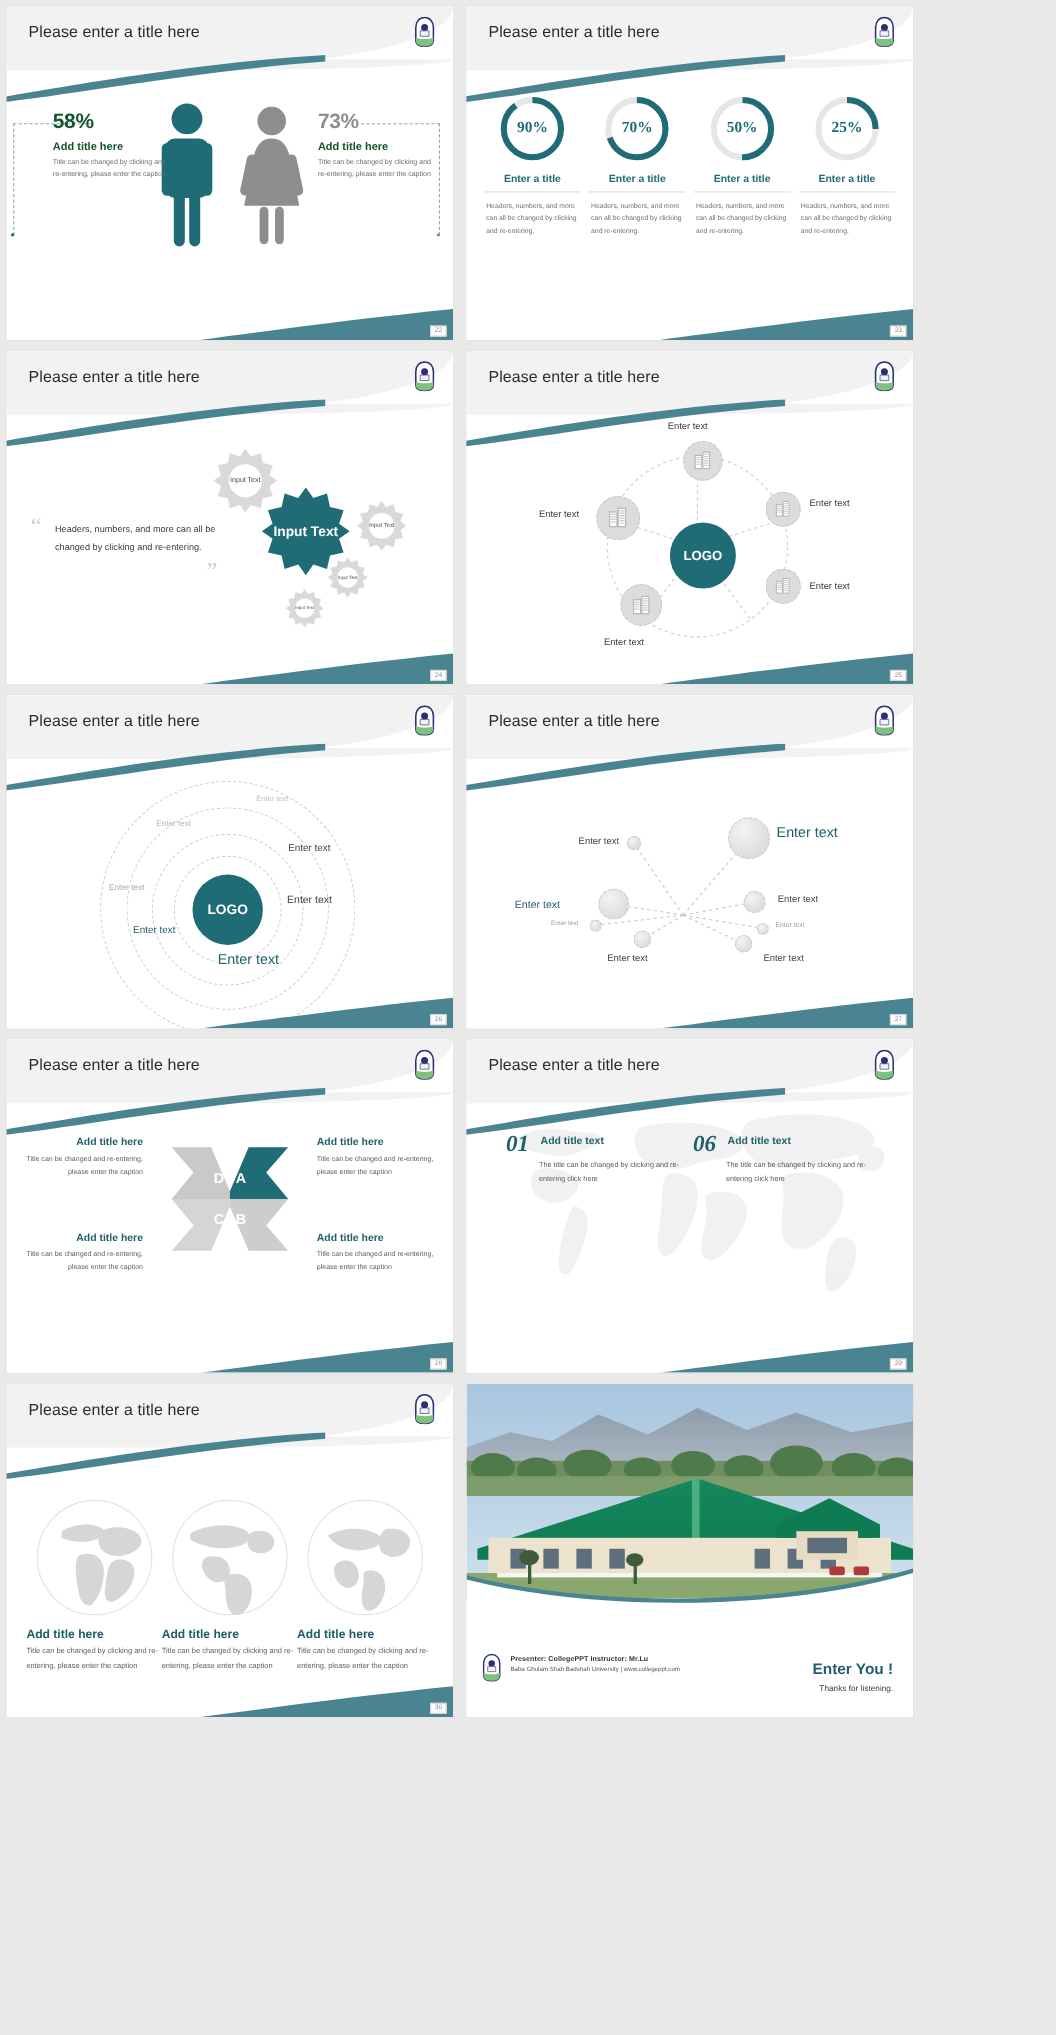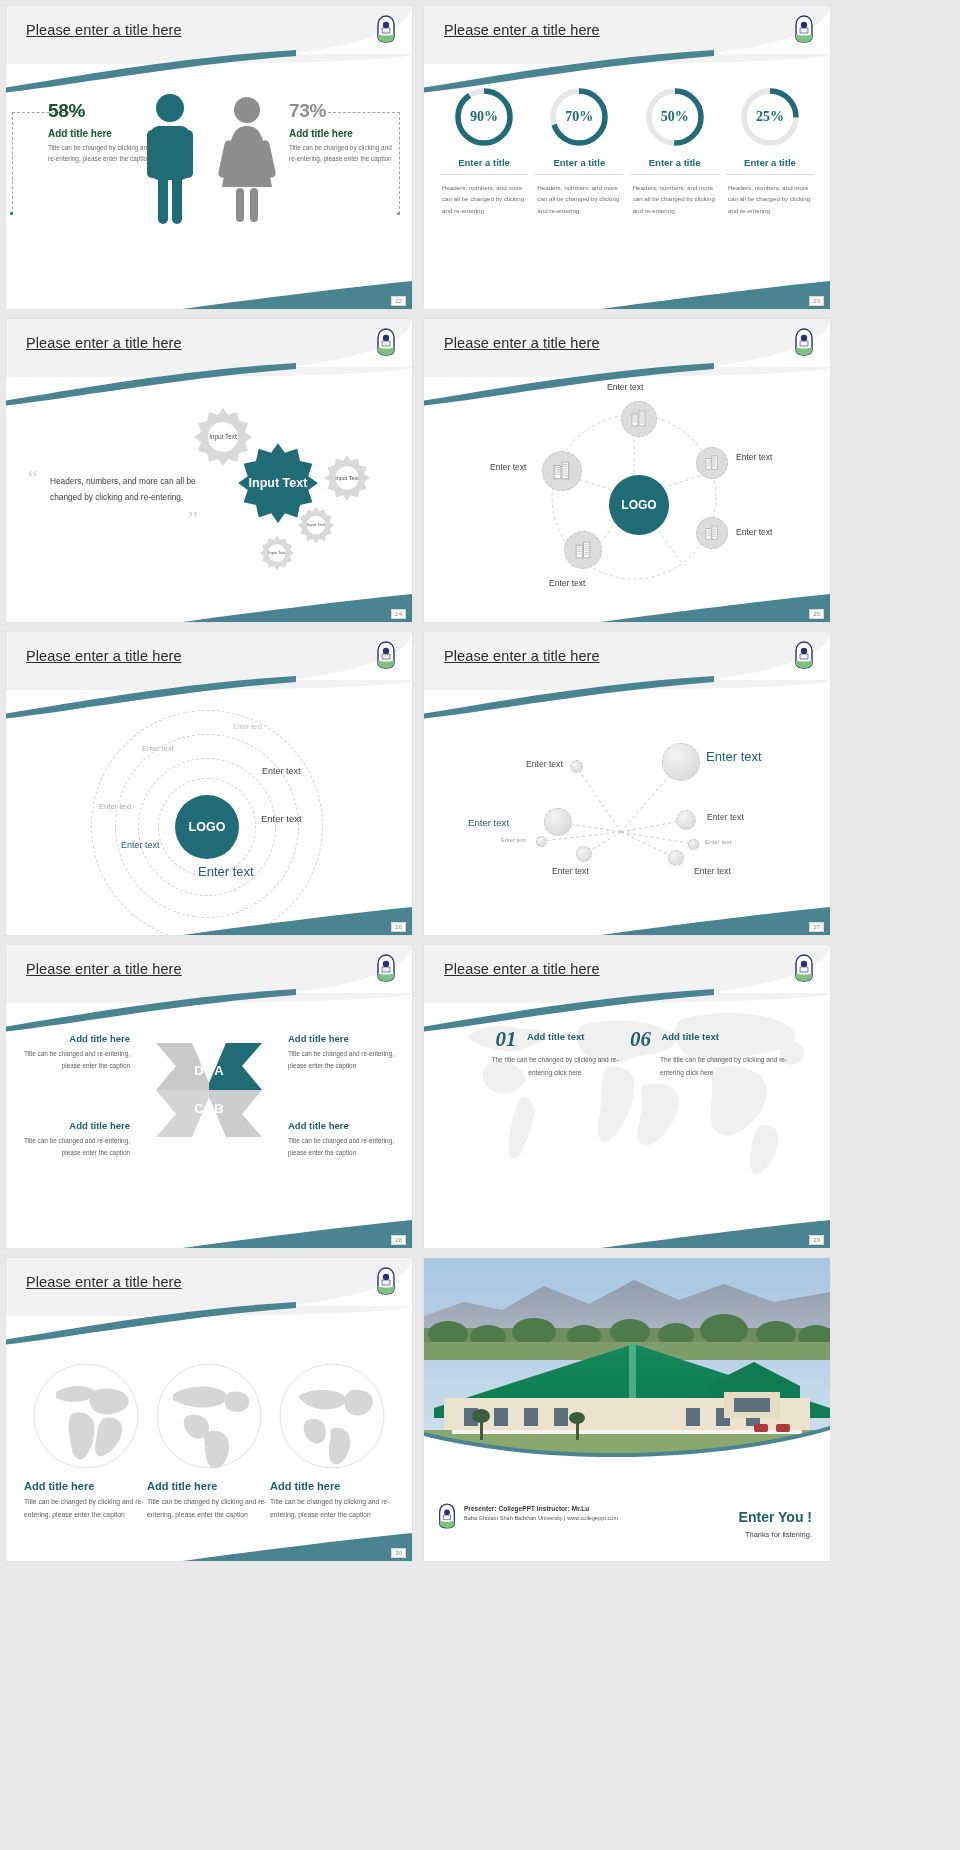--- a/index.html
+++ b/index.html
@@ -31,21 +31,20 @@
   }
   .hdr:after{
     content:""; position:absolute; left:0; bottom:-6px; width:100%; height:10px;
     background:#f2f2f2;
     border-radius:0 0 60% 0 / 0 0 100% 0;
   }
   .title {
     position:absolute; left:20px; top:16px;
     font-size:14.5px; color:#2b2b2b; letter-spacing:.1px;
     z-index:6;
-    text-decoration:underline;
   }
   
   .swoosh{
     position:absolute; left:-40px; top:44px; width:330px; height:46px;
     overflow:hidden; z-index:4; pointer-events:none;
   }
   .swoosh svg{ display:block; }
   
   .swoosh-b{
     position:absolute; right:0; bottom:0px; width:230px; height:34px;
@@ -588,21 +587,21 @@
       <path d="M150 40c22-6 50-6 72 0 16 4 26 12 20 20-8 10-30 8-44 14-16 6-32 4-44-4-10-7-12-24-4-30z"></path>
       <path d="M176 82c14-2 24 4 26 14 2 14-4 30-12 44-6 10-14 20-20 16-6-4-4-18-2-30 3-18 0-42 8-44z"></path>
       <path d="M212 100c16-4 30 0 34 10 4 12-4 26-12 36-8 12-20 18-26 12-6-8 0-22 2-34 2-14-4-22 2-24z"></path>
       <path d="M250 34c30-8 66-8 92 0 18 6 26 16 18 24-10 10-38 10-58 16-22 6-44 2-54-10-8-10-8-26 2-30z"></path>
       <path d="M286 82c24-4 44 4 48 18 4 16-8 34-22 44-12 10-28 8-32-4-4-14 2-32 0-44-2-10 0-13 6-14z"></path>
       <path d="M330 140c12-2 18 6 16 18-2 14-10 26-18 30-6 4-10-2-10-12 0-14 4-34 12-36z"></path>
       <path d="M354 58c10-4 20 2 18 12-2 8-12 12-20 8-6-4-6-16 2-20z"></path>
     </g>
   </svg>
 
-  <div class="numblk" style="left:36px;top:82px;width:160px;text-align:center;">
+  <div class="numblk" style="left:36px;top:82px;width:160px;">
     <span class="n">01</span>
     <span class="t">Add title text</span>
     <div class="b">The title can be changed by clicking and re-entering click here</div>
   </div>
   <div class="numblk" style="left:206px;top:82px;width:160px;">
     <span class="n">06</span>
     <span class="t">Add title text</span>
     <div class="b">The title can be changed by clicking and re-entering click here</div>
   </div>
 

